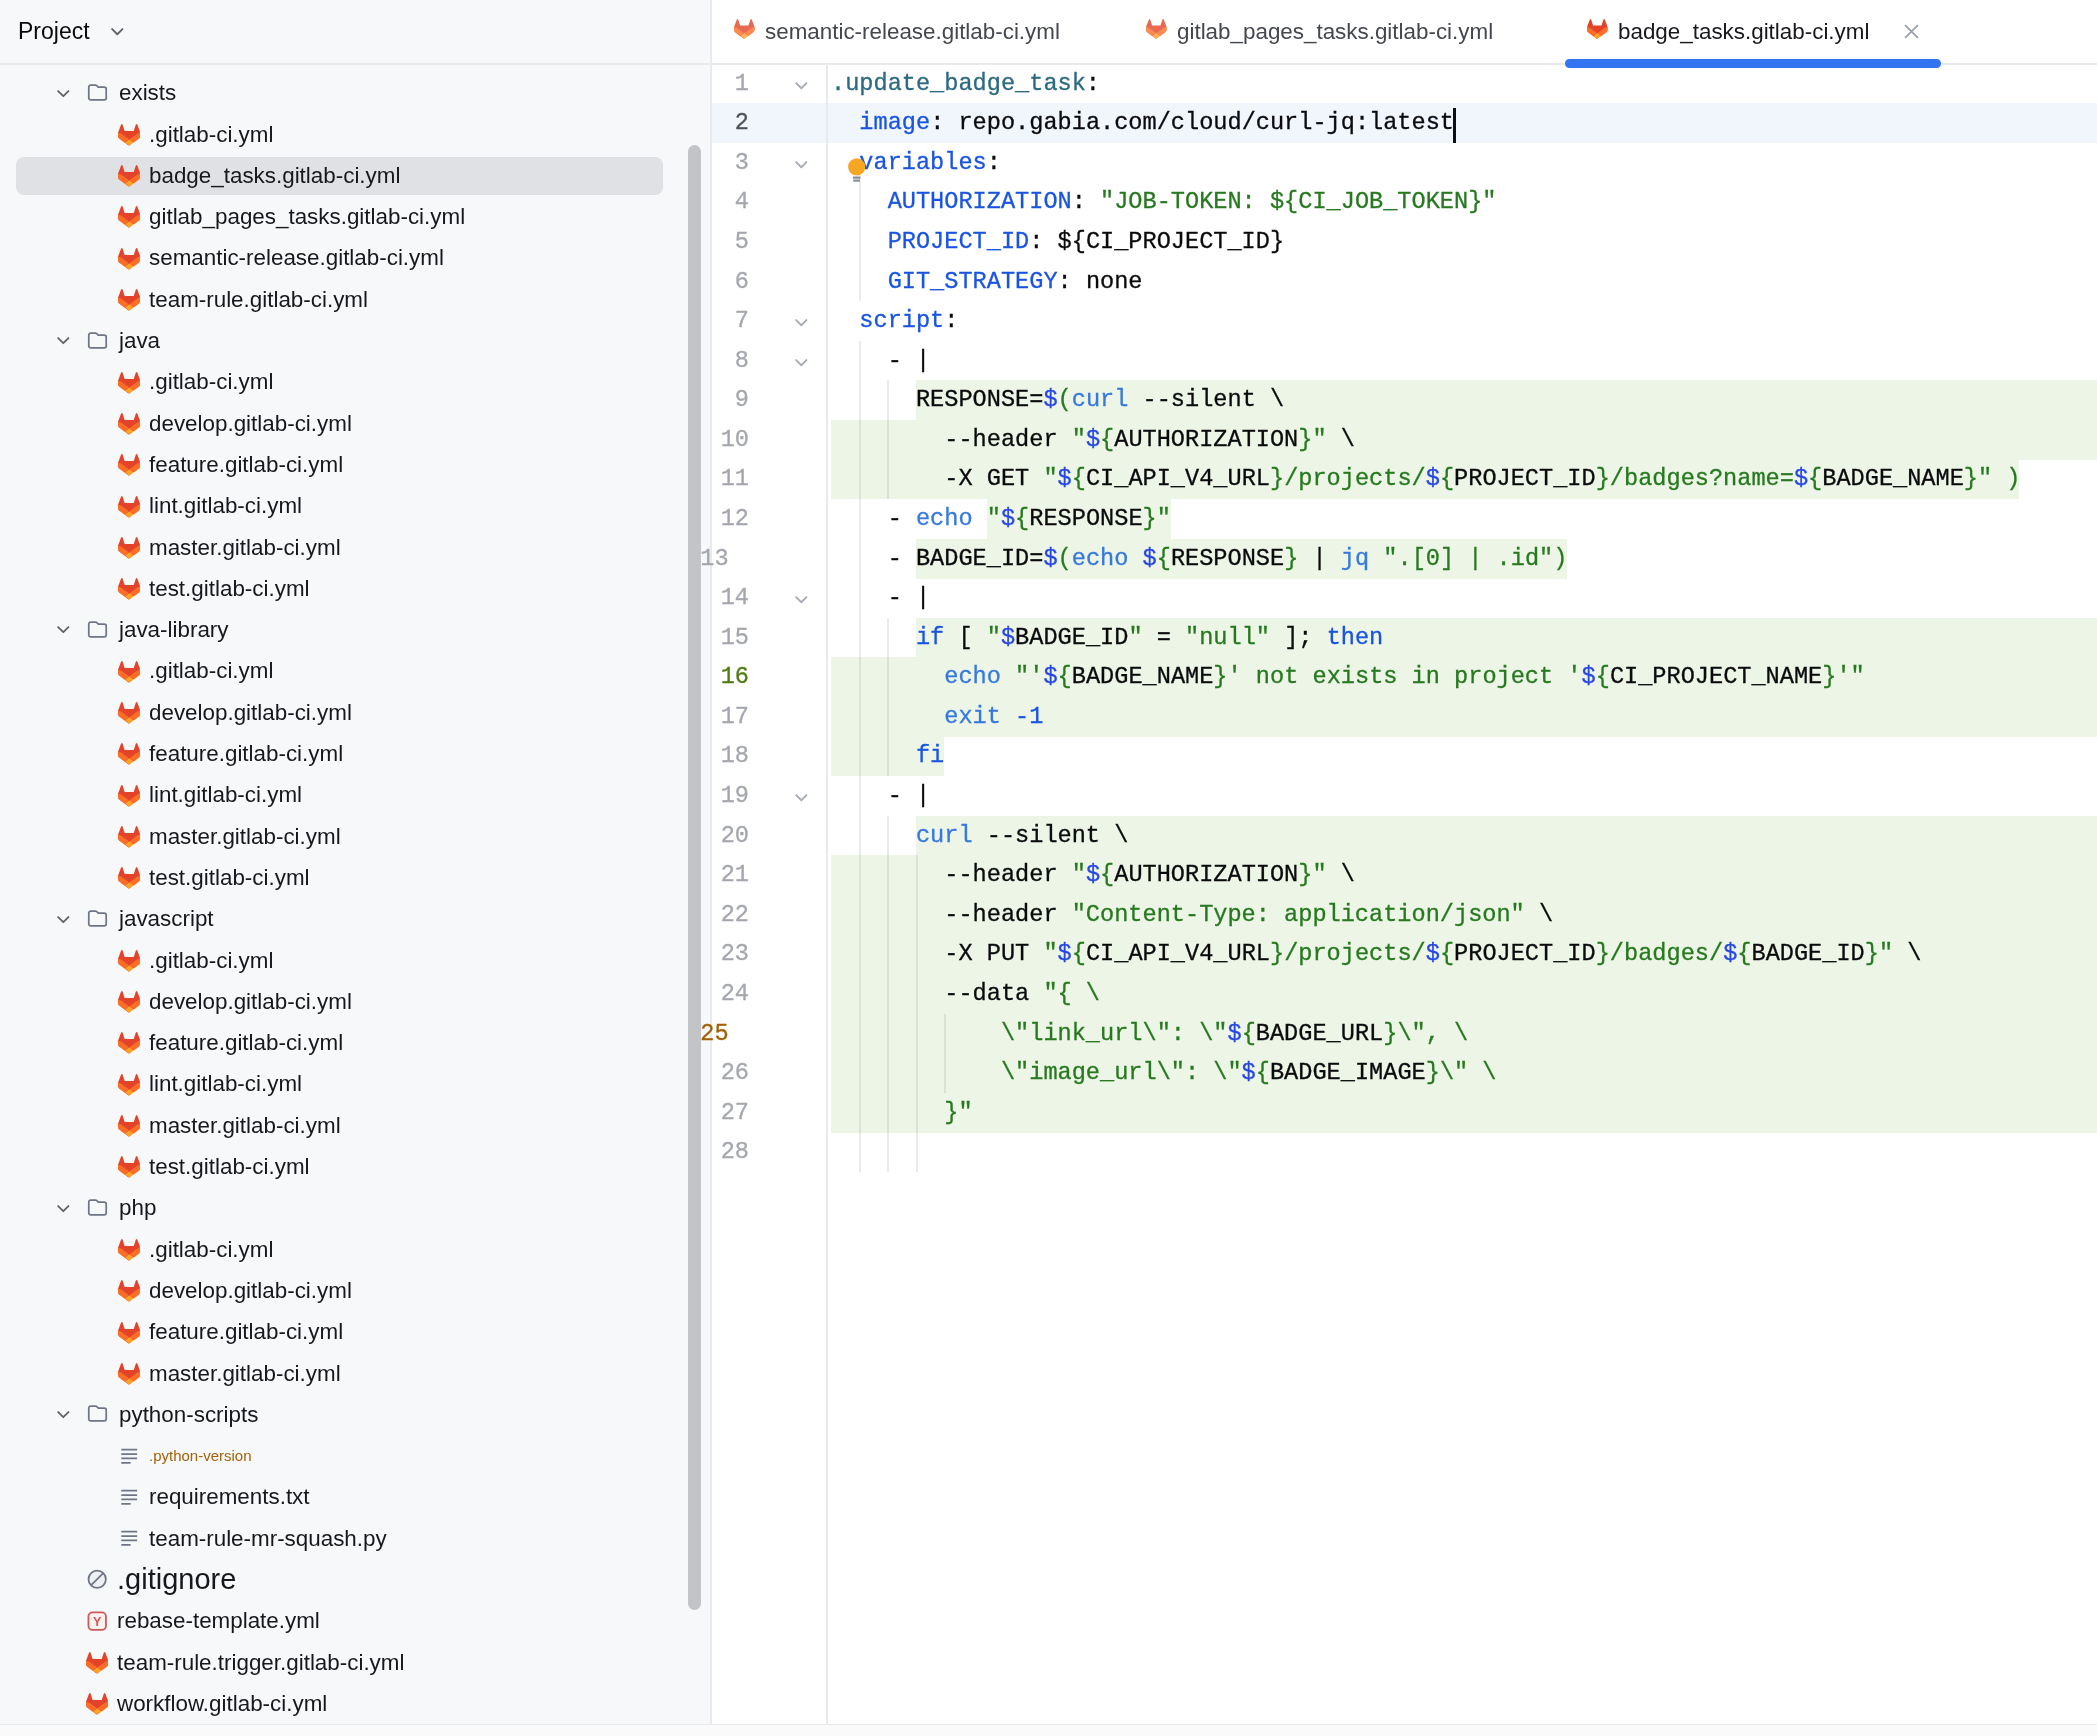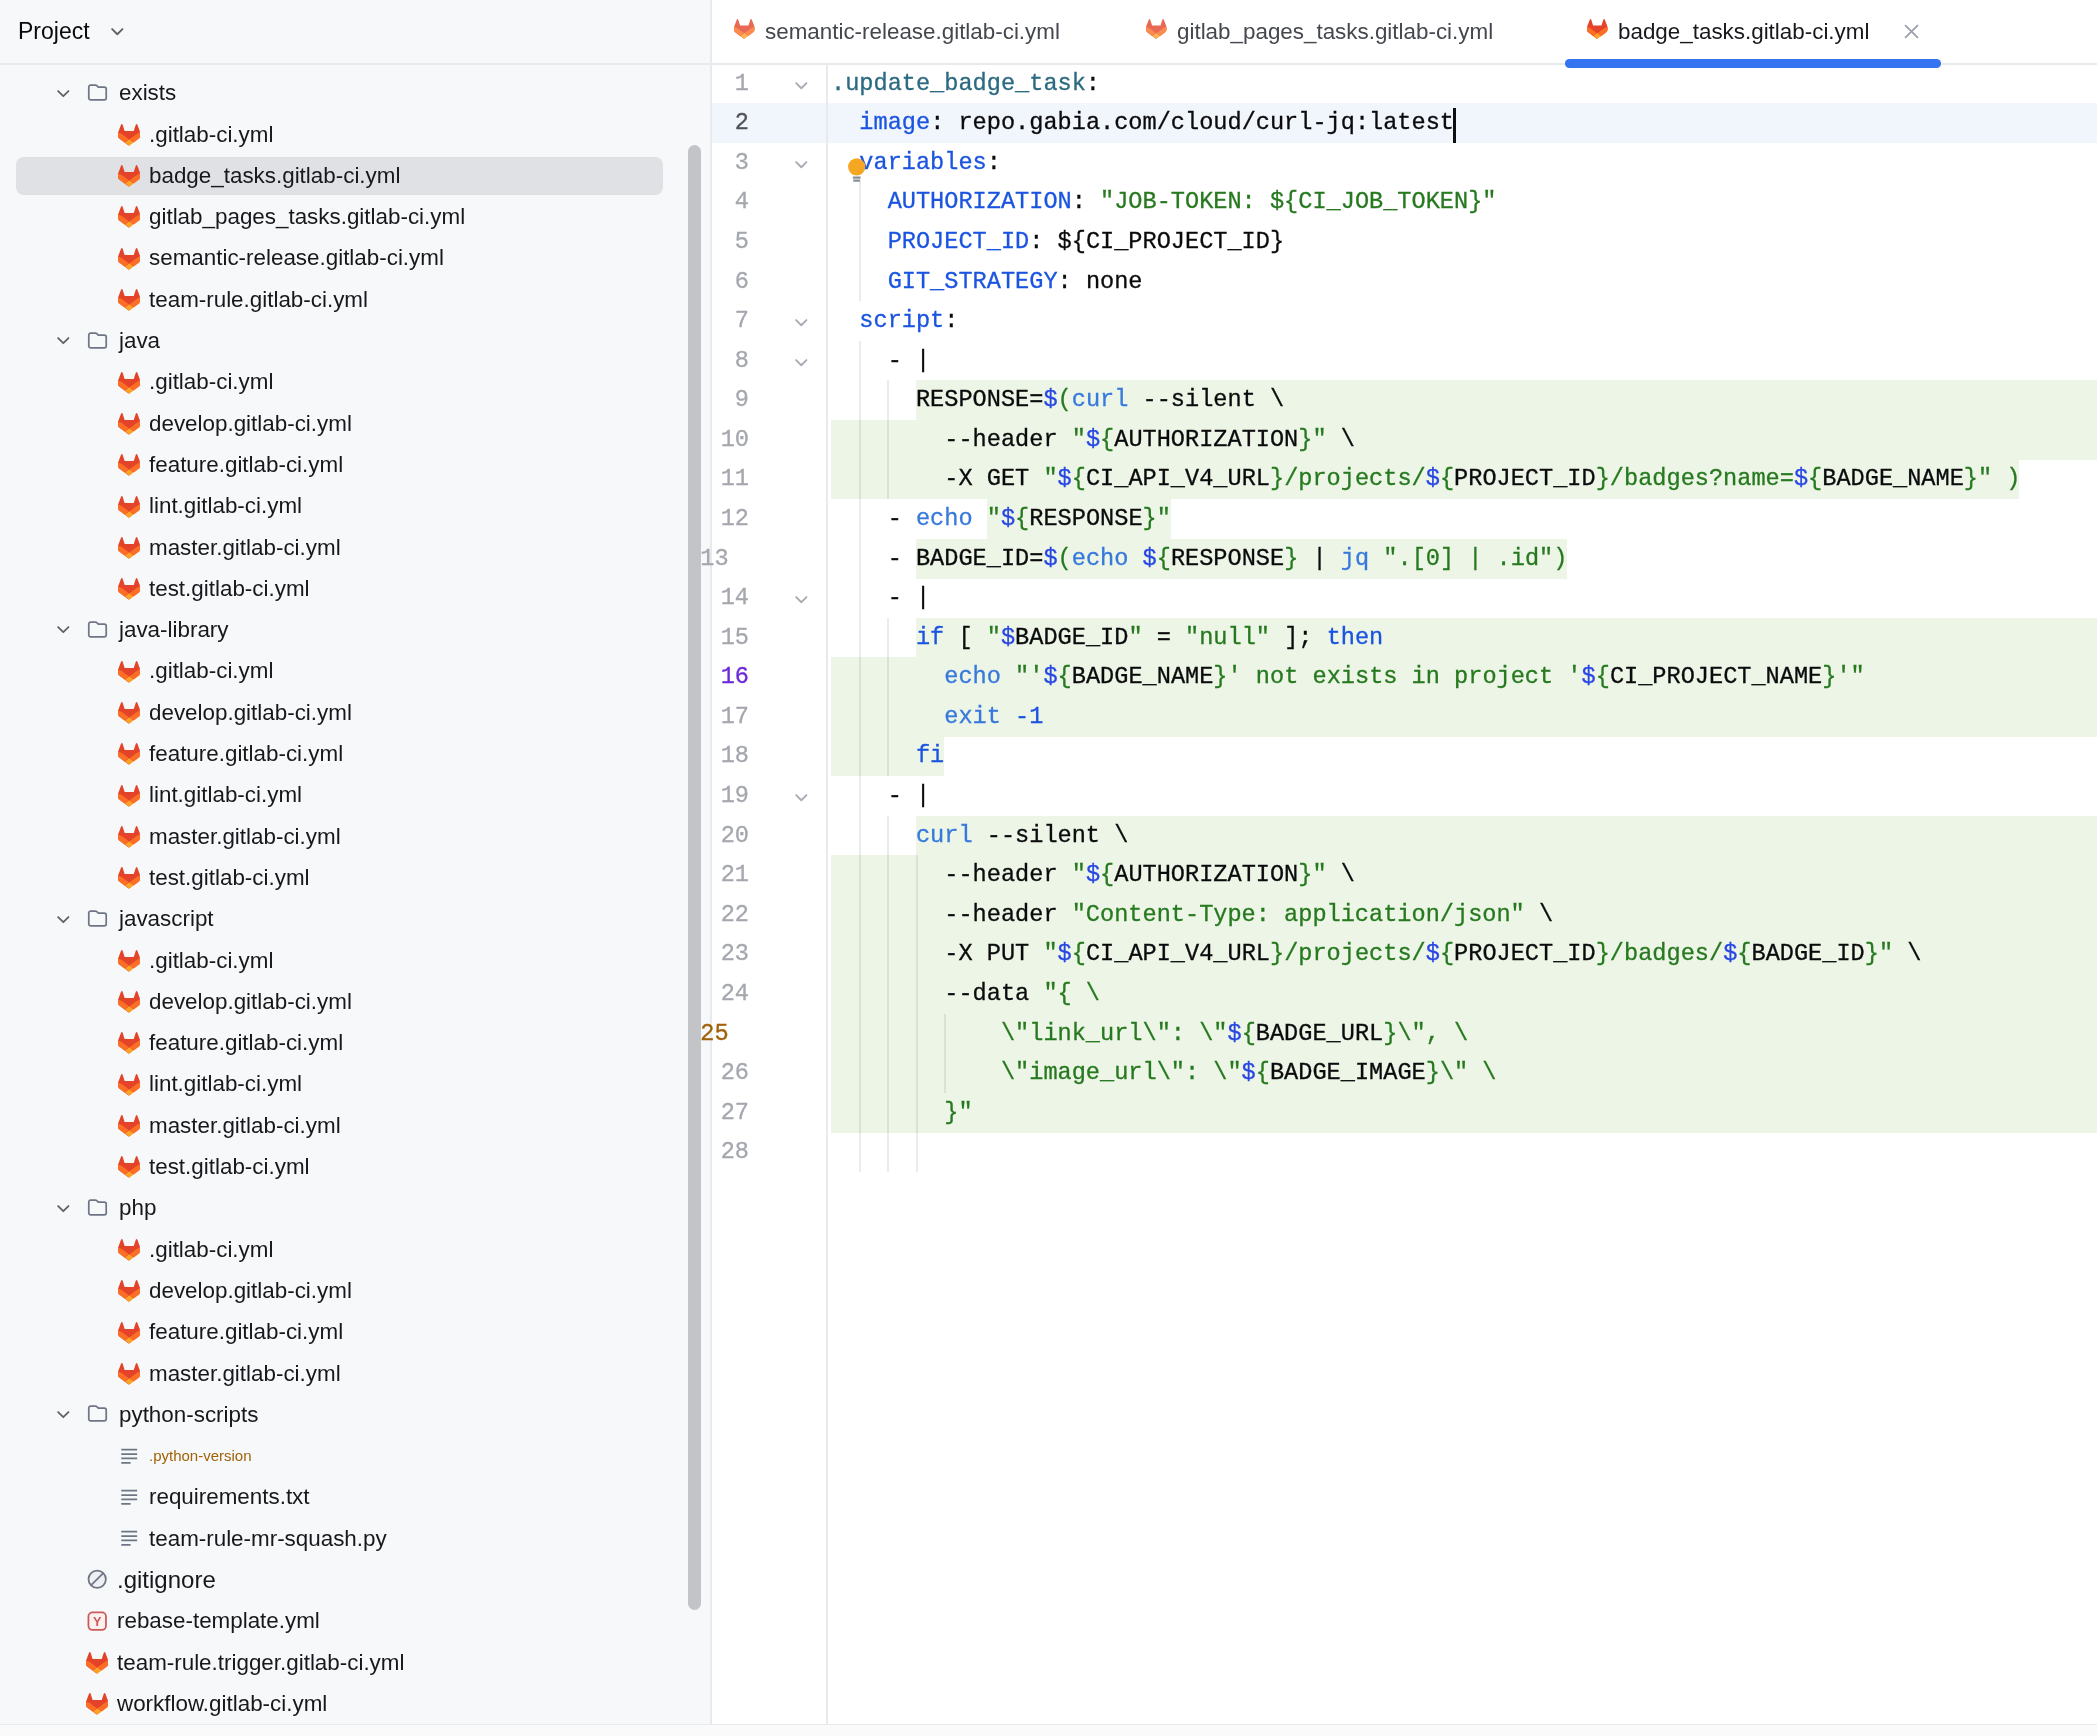--- a/index.html
+++ b/index.html
@@ -253,21 +253,21 @@
   </svg>
 <div style="position:absolute;left:149px;top:1476px;height:41px;line-height:41px;font-size:22.4px;color:#17181c;white-space:nowrap">requirements.txt</div>
 <svg style="position:absolute;left:118px;top:1527px" width="22.4" height="22.4" viewBox="0 0 24 24" fill="none" stroke="#6e7686" stroke-width="1.9">
 <path d="M3.5 5h17M3.5 9.7h17M3.5 14.4h17M3.5 19.1h10"></path>
   </svg>
 <div style="position:absolute;left:149px;top:1518px;height:41px;line-height:41px;font-size:22.4px;color:#17181c;white-space:nowrap">team-rule-mr-squash.py</div>
 <svg style="position:absolute;left:86px;top:1568px" width="22.4" height="22.4" viewBox="0 0 24 24">
 <circle cx="12" cy="12" r="9.3" fill="#eef0f3" stroke="#6e7686" stroke-width="1.9"></circle>
 <path d="M5.8 18.2 18.2 5.8" stroke="#6e7686" stroke-width="1.9"></path>
   </svg>
-<div style="position:absolute;left:117px;top:1559px;height:41px;line-height:41px;font-size:24px;color:#17181c;white-space:nowrap">.gitignore</div>
+<div style="position:absolute;left:117px;top:1559px;height:41px;line-height:41px;font-size:29px;color:#17181c;white-space:nowrap">.gitignore</div>
 <svg style="position:absolute;left:86px;top:1610px" width="22.4" height="22.4" viewBox="0 0 24 24">
 <rect x="2.6" y="2.6" width="18.8" height="18.8" rx="4.4" fill="#fdf1f0" stroke="#cd5a5a" stroke-width="1.9"></rect>
 <text x="12" y="17.2" text-anchor="middle" font-family="Liberation Sans,sans-serif" font-size="13.6" font-weight="bold" fill="#cd5a5a">Y</text>
   </svg>
 <div style="position:absolute;left:117px;top:1600px;height:41px;line-height:41px;font-size:22.4px;color:#17181c;white-space:nowrap">rebase-template.yml</div>
 <svg style="position:absolute;left:86px;top:1652px" width="22.4" height="22.4" viewBox="0 0 380 380">
 <path fill="#e24329" d="M379.24 144.74l-.53-1.36-51.34-134a13.38 13.38 0 0 0-5.28-6.37 13.75 13.75 0 0 0-15.71 1.69 13.76 13.76 0 0 0-4.55 8.34l-34.67 106.1H113.04L78.37 13.04a13.54 13.54 0 0 0-4.53-8.34A13.75 13.75 0 0 0 58.13 3a13.38 13.38 0 0 0-5.28 6.37l-51.45 134-.51 1.36a95.1 95.1 0 0 0 31.54 109.86l.18.14.44.35 78.19 58.56 38.68 29.28 23.55 17.79a15.85 15.85 0 0 0 19.16 0l23.55-17.79 38.68-29.28 78.65-58.91.2-.16a95.1 95.1 0 0 0 31.53-109.83Z"></path>
 <path fill="#fc6d26" d="m379.24 144.74-.53-1.36a172.79 172.79 0 0 0-68.93 31l-112.44 85 71.61 54.14 78.65-58.91.2-.16a95.1 95.1 0 0 0 31.44-109.71Z"></path>
 <path fill="#fca326" d="m118.85 313.52 38.68 29.28 23.55 17.79a15.85 15.85 0 0 0 19.16 0l23.55-17.79 38.68-29.28-71.61-54.14Z"></path>
 <path fill="#fc6d26" d="M70.19 174.41a172.7 172.7 0 0 0-68.93-31l-.51 1.36a95.1 95.1 0 0 0 31.54 109.86l.18.14.44.35 78.19 58.56 71.66-54.14Z"></path>
@@ -375,21 +375,21 @@
 <div class="mono" style="position:absolute;left:831px;top:499px;height:40px;line-height:40px;white-space:pre"><span class="b">    - </span><span class="c">echo</span><span class="b"> </span><span class="g">"</span><span class="d">$</span><span class="g">{</span><span class="b">RESPONSE</span><span class="g">}"</span></div>
 <div class="mono" style="position:absolute;left:680px;top:539px;width:69px;height:40px;line-height:40px;text-align:center;color:#a4a7ae">13</div>
 <div class="mono" style="position:absolute;left:831px;top:539px;height:40px;line-height:40px;white-space:pre"><span class="b">    - BADGE_ID=</span><span class="d">$</span><span class="g">(</span><span class="c">echo</span><span class="b"> </span><span class="d">$</span><span class="g">{</span><span class="b">RESPONSE</span><span class="g">}</span><span class="b"> | </span><span class="c">jq</span><span class="b"> </span><span class="g">".[0] | .id"</span><span class="g">)</span></div>
 <div class="mono" style="position:absolute;left:680px;top:578px;width:69px;height:40px;line-height:40px;text-align:right;color:#a4a7ae">14</div>
 <svg style="position:absolute;left:791px;top:589px" width="20.6" height="20.6" viewBox="0 0 24 24" fill="none">
 <path d="M6 9.4 12 15.4 18 9.4" stroke="#a8adb5" stroke-width="2.2" stroke-linecap="round" stroke-linejoin="round"></path>
   </svg>
 <div class="mono" style="position:absolute;left:831px;top:578px;height:40px;line-height:40px;white-space:pre"><span class="b">    - |</span></div>
 <div class="mono" style="position:absolute;left:680px;top:618px;width:69px;height:40px;line-height:40px;text-align:right;color:#a4a7ae">15</div>
 <div class="mono" style="position:absolute;left:831px;top:618px;height:40px;line-height:40px;white-space:pre"><span class="b">      </span><span class="k">if</span><span class="b"> [ </span><span class="g">"</span><span class="d">$</span><span class="b">BADGE_ID</span><span class="g">"</span><span class="b"> = </span><span class="g">"null"</span><span class="b"> ]; </span><span class="k">then</span></div>
-<div class="mono" style="position:absolute;left:680px;top:657px;width:69px;height:40px;line-height:40px;text-align:right;color:#6d28d9">16</div>
+<div class="mono" style="position:absolute;left:680px;top:657px;width:69px;height:40px;line-height:40px;text-align:right;color:#4d7c0f">16</div>
 <div class="mono" style="position:absolute;left:831px;top:657px;height:40px;line-height:40px;white-space:pre"><span class="b">        </span><span class="c">echo</span><span class="b"> </span><span class="g">"'</span><span class="d">$</span><span class="g">{</span><span class="b">BADGE_NAME</span><span class="g">}</span><span class="g">'</span><span class="g"> not exists in project </span><span class="g">'</span><span class="d">$</span><span class="g">{</span><span class="b">CI_PROJECT_NAME</span><span class="g">}</span><span class="g">'"</span></div>
 <div class="mono" style="position:absolute;left:680px;top:697px;width:69px;height:40px;line-height:40px;text-align:right;color:#a4a7ae">17</div>
 <div class="mono" style="position:absolute;left:831px;top:697px;height:40px;line-height:40px;white-space:pre"><span class="b">        </span><span class="c">exit</span><span class="b"> </span><span class="k">-1</span></div>
 <div class="mono" style="position:absolute;left:680px;top:736px;width:69px;height:40px;line-height:40px;text-align:right;color:#a4a7ae">18</div>
 <div class="mono" style="position:absolute;left:831px;top:736px;height:40px;line-height:40px;white-space:pre"><span class="b">      </span><span class="k">fi</span></div>
 <div class="mono" style="position:absolute;left:680px;top:776px;width:69px;height:40px;line-height:40px;text-align:right;color:#a4a7ae">19</div>
 <svg style="position:absolute;left:791px;top:787px" width="20.6" height="20.6" viewBox="0 0 24 24" fill="none">
 <path d="M6 9.4 12 15.4 18 9.4" stroke="#a8adb5" stroke-width="2.2" stroke-linecap="round" stroke-linejoin="round"></path>
   </svg>
 <div class="mono" style="position:absolute;left:831px;top:776px;height:40px;line-height:40px;white-space:pre"><span class="b">    - |</span></div>

